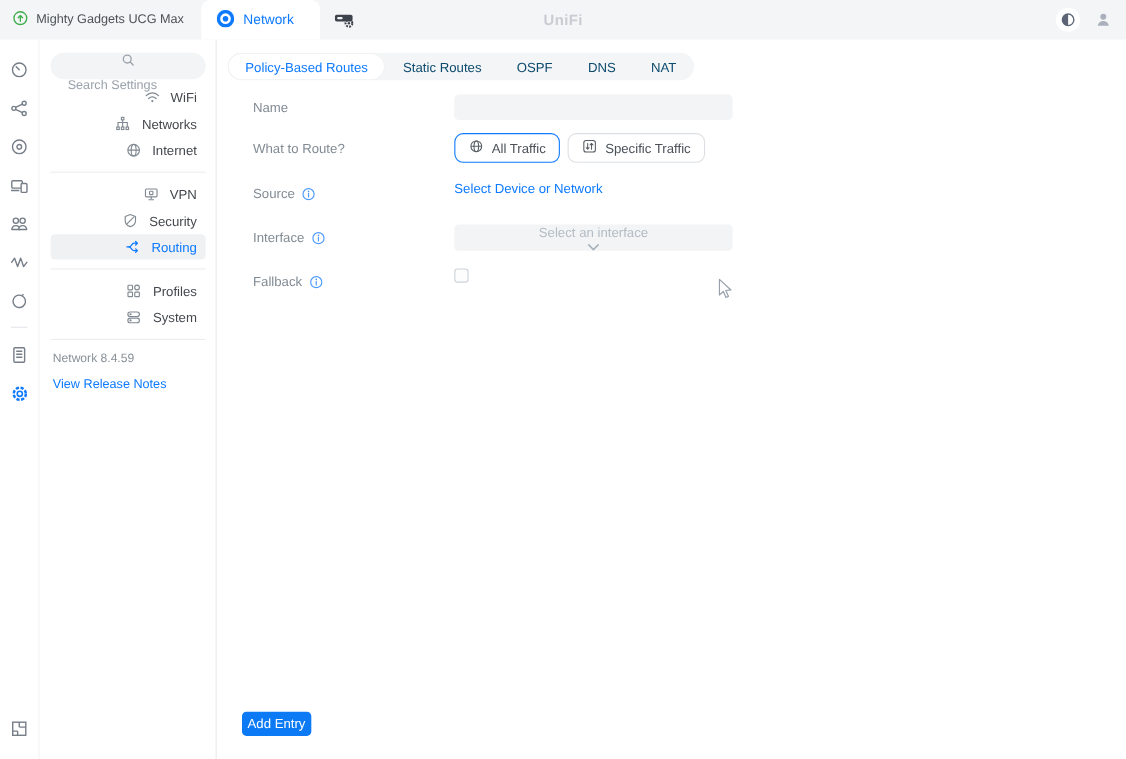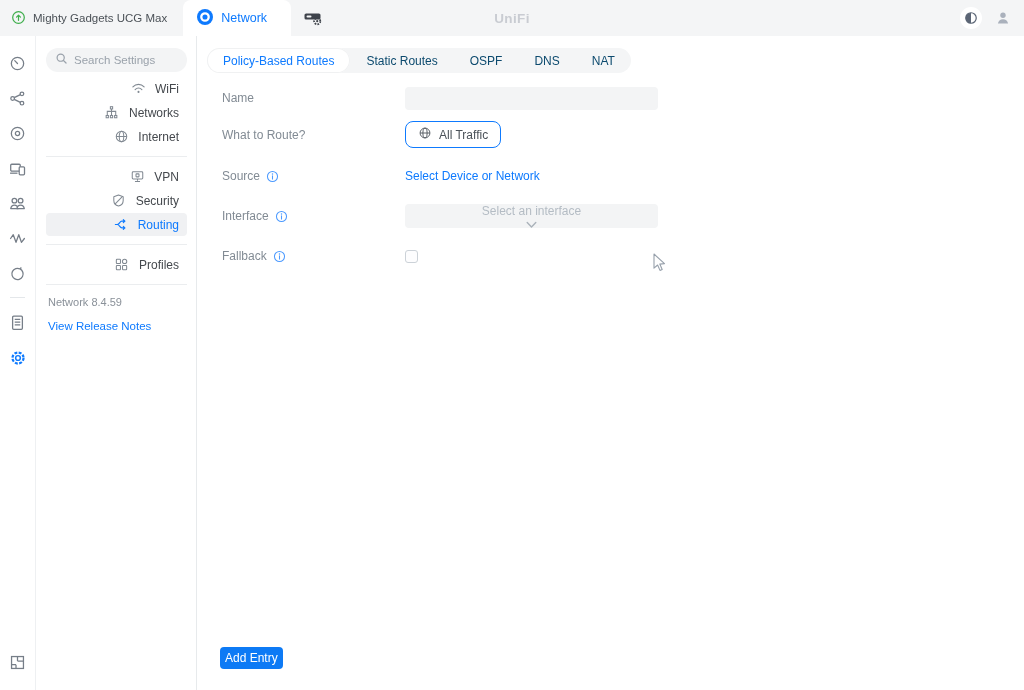--- a/index.html
+++ b/index.html
@@ -18,39 +18,39 @@
   .account-btn { background:none; border:none; display:flex; cursor:pointer; }
 
   
   .rail { position:absolute; top:36px; left:0; bottom:0; width:36px; background:#fff; border-right:1px solid #eef0f2; display:flex; flex-direction:column; align-items:center; padding-top:10px; z-index:4; }
   .ric { width:36px; height:35px; display:flex; align-items:center; justify-content:center; cursor:pointer; }
   .rail-divider { width:15px; border-top:1px solid #e4e7ea; margin:6px 0 7px; }
   .ric.bottom { margin-top:auto; margin-bottom:10px; }
 
   
   .sidebar { position:absolute; top:36px; left:36px; width:161px; bottom:0; background:#fff; border-right:1px solid #e7eaec; padding:12px 9px 0 10px; z-index:4; }
-  .search-box { height:24px; background:#f3f4f5; border-radius:12px; display:flex; align-items:center; gap:6px; padding:0 9px; }
+  .search-box { height:24px; background:#f3f4f5; border-radius:12px; display:flex; align-items:center; gap:6px; padding:0 9px;flex-direction:column; }
   .search-box input { border:none; background:transparent; outline:none; width:110px; font-size:11.5px; color:#4b5157; font-family:"Liberation Sans", sans-serif; }
   .search-box input::placeholder { color:#9aa2ab; }
   .side-list { margin-top:5px; }
   .side-item { height:23px; display:flex; align-items:center; gap:9px; padding:0 8px; font-size:12px; color:#44484d; border-radius:4px; margin-top:1px; cursor:pointer;justify-content:flex-end; }
   .side-item .sic { width:16px; display:flex; justify-content:center; }
   .side-item.active { background:#f0f1f3; color:var(--accent); }
   .side-divider { border-top:1px solid #ebedef; margin:8px 0; }
   .version { font-size:11px; color:#8a9199; margin:11px 0 0 2px; }
   .release-link { display:inline-block; font-size:11.5px; color:var(--accent); margin:12px 0 12px 2px; cursor:pointer; }
 
   
   .content { position:absolute; top:36px; left:197px; right:0; bottom:0; background:#fff; }
   .tabbar { display:inline-flex; margin:12px 0 0 10px; background:#f4f5f6; border-radius:13px; height:25px; align-items:center; }
   .tab { height:25px; display:flex; align-items:center; padding:0 16px; font-size:12px; color:#0c4a6e; border-radius:13px; cursor:pointer; white-space:nowrap; }
   .tab.active { background:#fff; color:var(--accent); box-shadow:0 0 0 1px #f0f1f2 inset; }
 
   .form { margin:13px 0 0 25px; }
-  .frow { display:flex; align-items:center; min-height:24px; margin-bottom:11px; }
+  .frow { display:flex; min-height:24px; margin-bottom:11px;margin-left:8px; }
   .flabel { width:183px; font-size:12px; color:#828b94; display:flex; align-items:center; gap:6px; flex-shrink:0; }
   .text-input { width:253px; height:23px; background:#f3f4f5; border:none; border-radius:4px; padding:0 8px; font-size:12px; color:#44484d; font-family:"Liberation Sans", sans-serif; outline:none; }
   .seg-group { display:flex; gap:7px; }
   .seg-btn { height:27px; border:1px solid #dcdfe3; border-radius:8px; background:#fff; display:inline-flex; align-items:center; gap:7px; padding:0 12px; font-size:12px; color:#4a5158; cursor:pointer; font-family:"Liberation Sans", sans-serif; }
   .seg-btn.selected { border-color:var(--accent); }
   .link { font-size:12px; color:var(--accent); cursor:pointer; }
   .select { width:253px; height:24px; background:#f3f4f5; border-radius:4px; display:flex; align-items:center; justify-content:space-between; padding:0 10px; font-size:12px; color:#b4bcc4; cursor:pointer;flex-direction:column; }
   .checkbox { appearance:none; width:13px; height:13px; border:1px solid #ccd2d8; border-radius:3px; background:#fdfdfe; margin:0; cursor:pointer; }
   .primary-btn { position:absolute; left:23px; bottom:21px; height:22px; padding:0 5px; background:var(--primary-button); color:#fff; font-size:12px; border:none; border-radius:4px; cursor:pointer; font-family:"Liberation Sans", sans-serif; }
 
@@ -252,20 +252,31 @@
         <span class="sic">
           <svg width="15" height="15" viewBox="0 0 16 16" fill="none" stroke="#818992" stroke-width="1.1">
               <rect x="2.5" y="2.5" width="4.4" height="4.4" rx=".7"></rect>
               <circle cx="11.3" cy="4.7" r="2.3"></circle>
               <rect x="2.5" y="9.1" width="4.4" height="4.4" rx=".7"></rect>
               <rect x="9.1" y="9.1" width="4.4" height="4.4" rx=".7"></rect>
             </svg>
         </span>
         <span>Profiles</span>
       </div>
+      <div class="side-item">
+        <span class="sic">
+          <svg width="15" height="15" viewBox="0 0 16 16" fill="none" stroke="#818992" stroke-width="1.1">
+              <rect x="2.4" y="2.8" width="11.2" height="4.4" rx="2.2"></rect>
+              <rect x="2.4" y="8.8" width="11.2" height="4.4" rx="2.2"></rect>
+              <circle cx="5" cy="5" r=".5" fill="#818992"></circle>
+              <circle cx="5" cy="11" r=".5" fill="#818992"></circle>
+            </svg>
+        </span>
+        <span>System</span>
+      </div>
       <div class="side-divider"></div>
       <div class="version">Network 8.4.59</div>
       <a class="release-link">View Release Notes</a>
     </div>
   </aside>
 
   <main class="content">
     <div class="tabbar">
       <div class="tab active">
           <span>Policy-Based Routes</span>
@@ -301,20 +312,30 @@
           <button class="seg-btn selected">
             <span>
               <svg width="14" height="14" viewBox="0 0 16 16" fill="none" stroke="#555c63" stroke-width="1.1">
                   <circle cx="8" cy="8" r="5.6"></circle>
                   <ellipse cx="8" cy="8" rx="2.4" ry="5.6"></ellipse>
                   <path d="M2.4 8h11.2"></path>
                 </svg>
             </span>
             <span>All Traffic</span>
           </button>
+          <button class="seg-btn">
+            <span>
+              <svg width="14" height="14" viewBox="0 0 16 16" fill="none" stroke="#555c63" stroke-width="1.1" stroke-linecap="round" stroke-linejoin="round">
+                  <rect x="2" y="2" width="12" height="12" rx="2.4"></rect>
+                  <path d="M6 5v6M4.5 9.5 6 11l1.5-1.5"></path>
+                  <path d="M10 11V5M8.5 6.5 10 5l1.5 1.5"></path>
+                </svg>
+            </span>
+            <span>Specific Traffic</span>
+          </button>
         </div>
       </div>
 
       <div class="frow" style="margin-top:16px">
         <div class="flabel">
           <span>Source</span>
           <span class="info-badge">
             <svg width="13" height="13" viewBox="0 0 16 16">
                 <circle cx="8" cy="8" r="6.2" fill="none" stroke="#4c9aff" stroke-width="1.3"></circle>
                 <circle cx="8" cy="4.9" r=".9" fill="#4c9aff"></circle>

